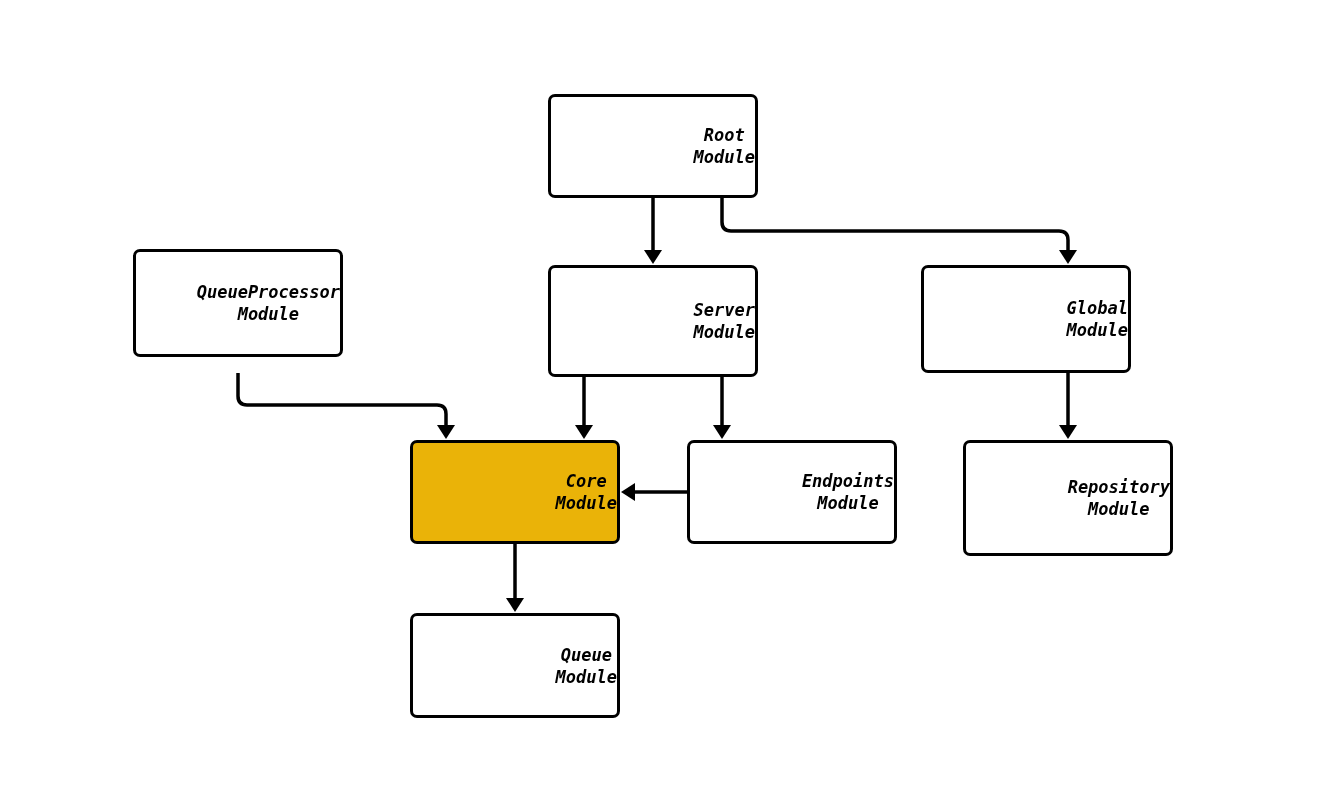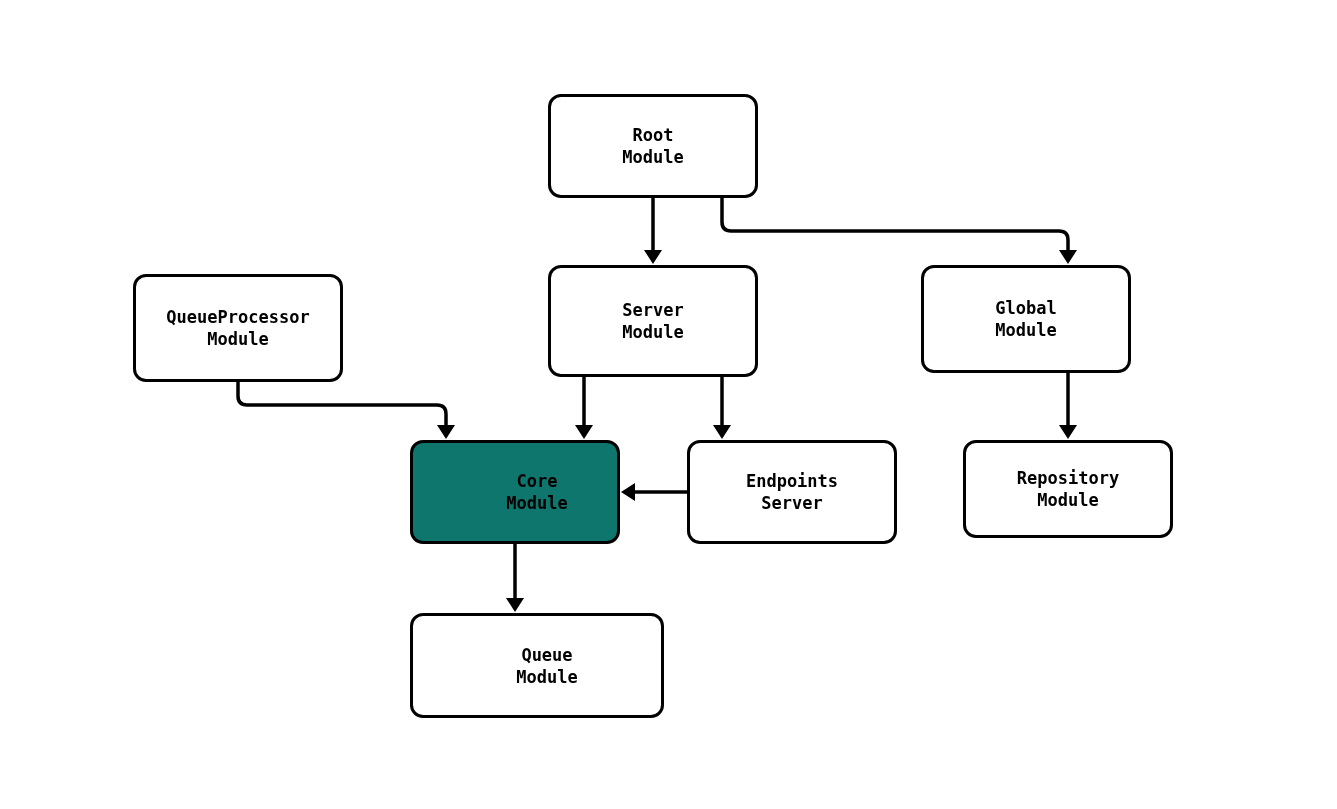--- a/index.html
+++ b/index.html
@@ -24,25 +24,26 @@
     left: 0;
     top: 0;
     width: 1337px;
     height: 809px;
   }
   .node {
     position: absolute;
     box-sizing: border-box;
     background: #ffffff;
     border: 3.5px solid #000000;
-    border-radius: 13px;
+    border-radius: 7px;
     display: flex;
     align-items: center;
-    justify-content: center;
+    justify-content: flex-end;
     z-index: 2;
+    font-style: italic;
   }
   .node-label {
     font-family: "DejaVu Sans Mono", "Liberation Mono", monospace;
     font-size: 17px;
     font-weight: 700;
     line-height: 22px;
     color: #000000;
     text-align: center;
     white-space: pre-line;
     letter-spacing: 0px;
@@ -75,48 +76,48 @@
         <polygon points="1059,425 1077,425 1068,439"></polygon>
         <polygon points="506,598 524,598 515,612"></polygon>
       </g>
   </svg>
 
   <div class="node" style="left: 548px; top: 94px; width: 210px; height: 104px; background: rgb(255, 255, 255); border-color: rgb(0, 0, 0);">
     <span class="node-label">Root
 Module</span>
   </div>
 
-  <div class="node" style="left: 133px; top: 274px; width: 210px; height: 108px; background: rgb(255, 255, 255); border-color: rgb(0, 0, 0);">
+  <div class="node" style="left: 133px; top: 249px; width: 210px; height: 108px; background: rgb(255, 255, 255); border-color: rgb(0, 0, 0);">
     <span class="node-label">QueueProcessor
 Module</span>
   </div>
 
   <div class="node" style="left: 548px; top: 265px; width: 210px; height: 112px; background: rgb(255, 255, 255); border-color: rgb(0, 0, 0);">
     <span class="node-label">Server
 Module</span>
   </div>
 
   <div class="node" style="left: 921px; top: 265px; width: 210px; height: 108px; background: rgb(255, 255, 255); border-color: rgb(0, 0, 0);">
     <span class="node-label">Global
 Module</span>
   </div>
 
-  <div class="node" style="left: 410px; top: 440px; width: 210px; height: 104px; background: #0f766e; border-color: rgb(0, 0, 0); padding-left: 44px;">
+  <div class="node" style="left: 410px; top: 440px; width: 210px; height: 104px; background: #eab308; border-color: rgb(0, 0, 0); padding-left: 44px;">
     <span class="node-label">Core
 Module</span>
   </div>
 
   <div class="node" style="left: 687px; top: 440px; width: 210px; height: 104px; background: rgb(255, 255, 255); border-color: rgb(0, 0, 0);">
     <span class="node-label">Endpoints
-Server</span>
+Module</span>
   </div>
 
-  <div class="node" style="left: 963px; top: 440px; width: 210px; height: 98px; background: rgb(255, 255, 255); border-color: rgb(0, 0, 0);">
+  <div class="node" style="left: 963px; top: 440px; width: 210px; height: 116px; background: rgb(255, 255, 255); border-color: rgb(0, 0, 0);">
     <span class="node-label">Repository
 Module</span>
   </div>
 
-  <div class="node" style="left: 410px; top: 613px; width: 254px; height: 105px; background: rgb(255, 255, 255); border-color: rgb(0, 0, 0); padding-left: 20px;">
+  <div class="node" style="left: 410px; top: 613px; width: 210px; height: 105px; background: rgb(255, 255, 255); border-color: rgb(0, 0, 0); padding-left: 20px;">
     <span class="node-label">Queue
 Module</span>
   </div>
 
 </div>
 
 </body></html>

